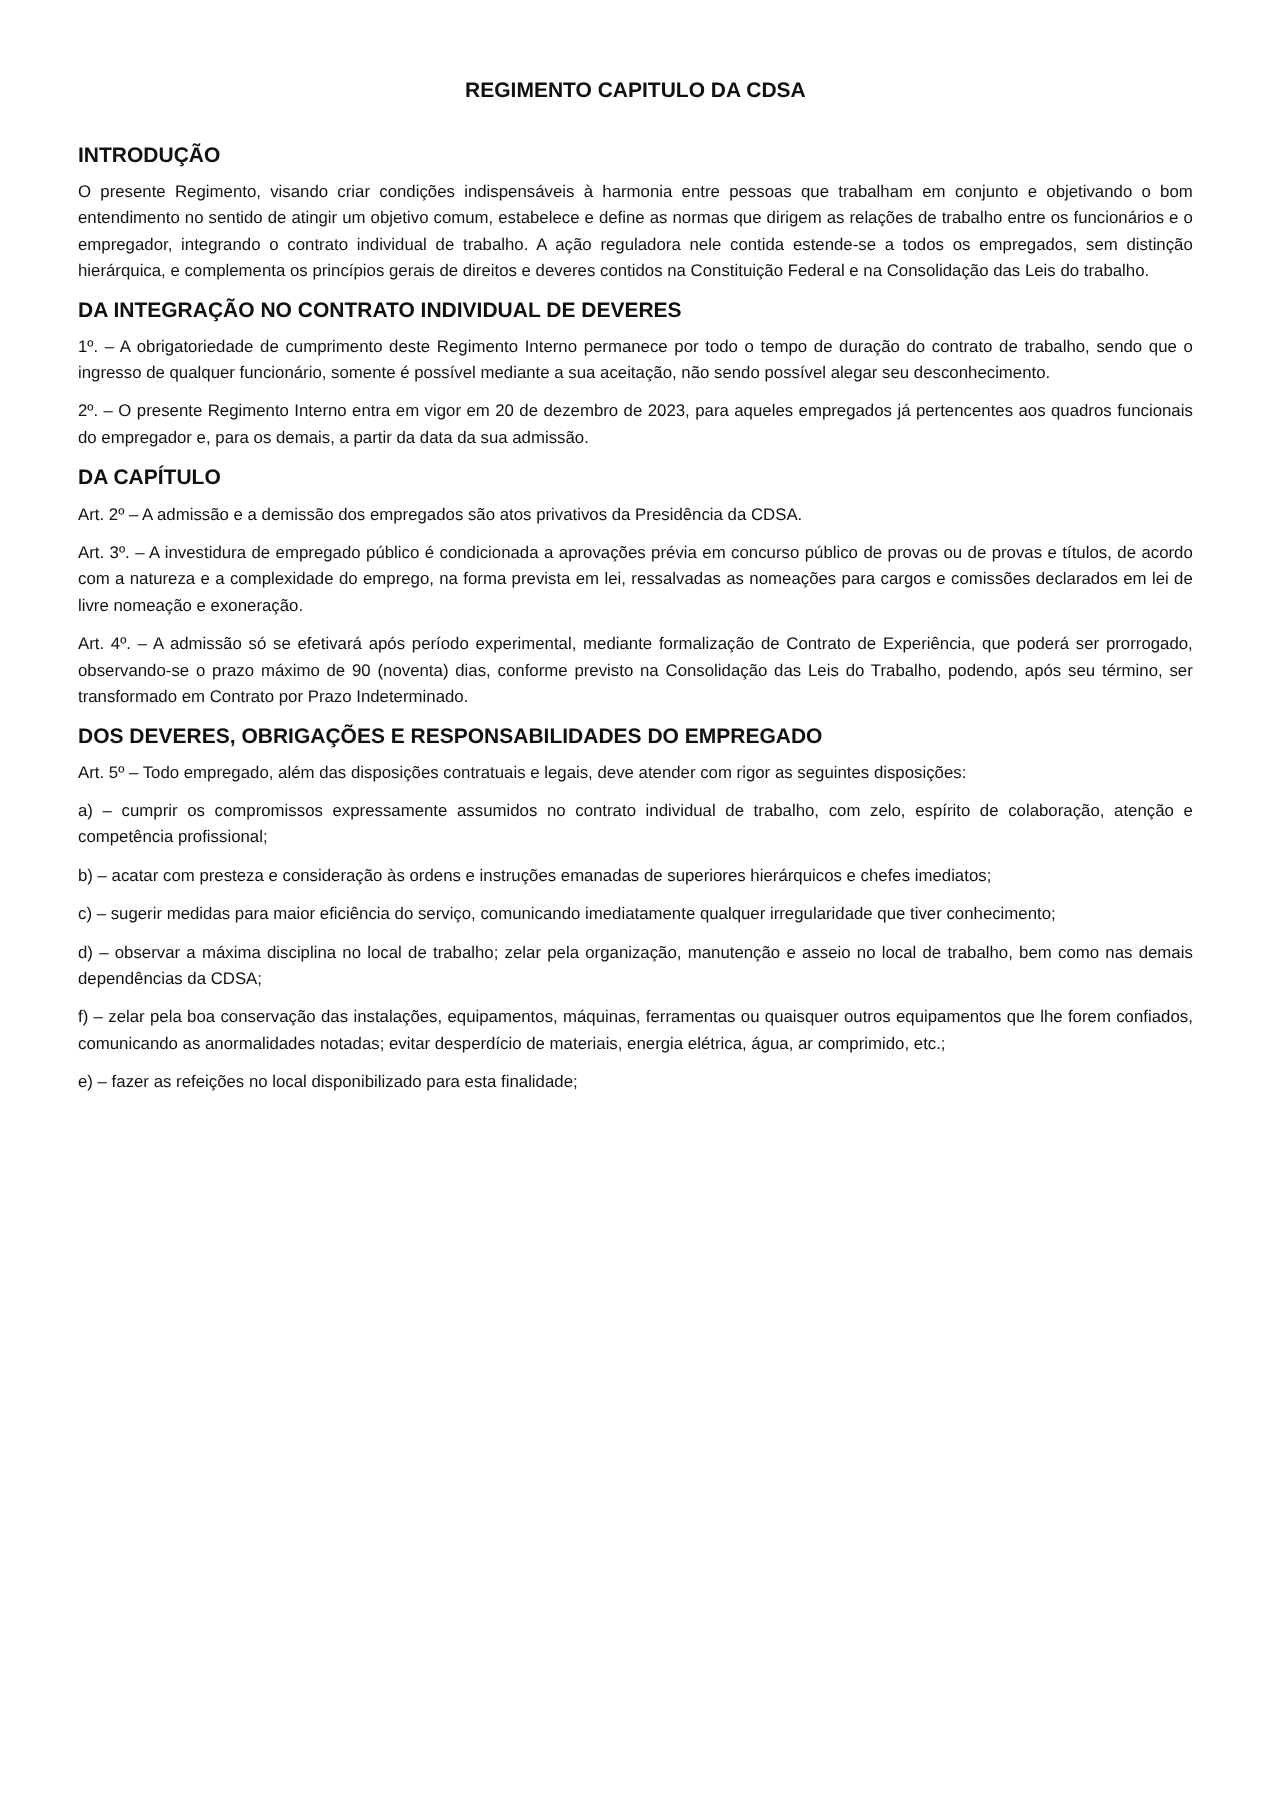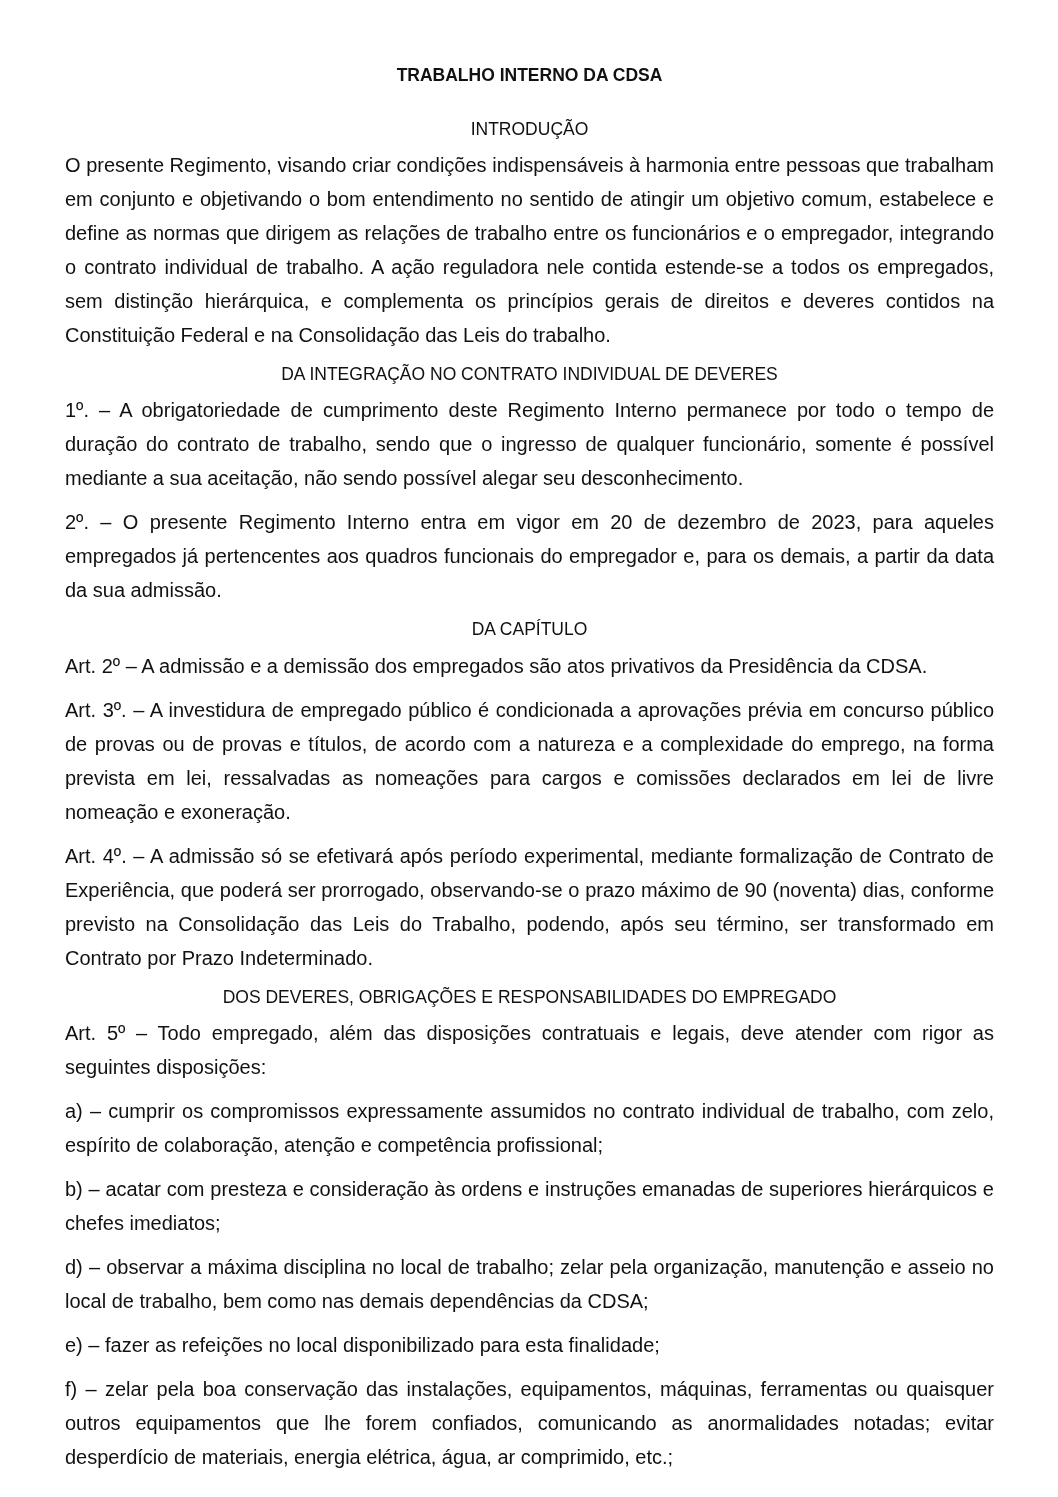--- a/index.html
+++ b/index.html
@@ -22,42 +22,42 @@
     width: 929px;
   }
   .title {
     text-align: center;
     font-weight: bold;
     font-size: 17.5px;
     line-height: 22px;
     margin: 0 0 31px 0;
   }
   .heading {
-    text-align: center;
-    font-weight: normal;
+    text-align: left;
+    font-weight: bold;
     font-size: 17.5px;
     line-height: 24.5px;
     margin: 0 0 7px 0;
   }
   .heading .line { display: block; }
   p.para {
-    font-size: 20px;
-    line-height: 34px;
+    font-size: 14px;
+    line-height: 22px;
     margin: 0 0 10px 0;
     text-align: justify;
     text-align-last: left;
   }
   .sec-intro-head { margin-bottom: 6px; }
 </style>
 </head>
 <body>
 
 <div class="page">
 
-  <h1 class="title">TRABALHO INTERNO DA CDSA</h1>
+  <h1 class="title">REGIMENTO CAPITULO DA CDSA</h1>
 
   <section>
     <div class="heading sec-intro-head">INTRODUÇÃO</div>
     <p class="para">O presente Regimento, visando criar condições indispensáveis à harmonia entre pessoas que trabalham em conjunto e objetivando o bom entendimento no sentido de atingir um objetivo comum, estabelece e define as normas que dirigem as relações de trabalho entre os funcionários e o empregador, integrando o contrato individual de trabalho. A ação reguladora nele contida estende-se a todos os empregados, sem distinção hierárquica, e complementa os princípios gerais de direitos e deveres contidos na Constituição Federal e na Consolidação das Leis do trabalho.</p>
   </section>
 
   <section>
     <div class="heading">
       <span class="line">DA INTEGRAÇÃO NO CONTRATO INDIVIDUAL DE DEVERES</span>
     </div>
@@ -74,18 +74,19 @@
     <p class="para">Art. 4º. – A admissão só se efetivará após período experimental, mediante formalização de Contrato de Experiência, que poderá ser prorrogado, observando-se o prazo máximo de 90 (noventa) dias, conforme previsto na Consolidação das Leis do Trabalho, podendo, após seu término, ser transformado em Contrato por Prazo Indeterminado.</p>
   </section>
 
   <section>
     <div class="heading">
       <span class="line">DOS DEVERES, OBRIGAÇÕES E RESPONSABILIDADES DO EMPREGADO</span>
     </div>
     <p class="para">Art. 5º – Todo empregado, além das disposições contratuais e legais, deve atender com rigor as seguintes disposições:</p>
     <p class="para">a) – cumprir os compromissos expressamente assumidos no contrato individual de trabalho, com zelo, espírito de colaboração, atenção e competência profissional;</p>
     <p class="para">b) – acatar com presteza e consideração às ordens e instruções emanadas de superiores hierárquicos e chefes imediatos;</p>
+    <p class="para">c) – sugerir medidas para maior eficiência do serviço, comunicando imediatamente qualquer irregularidade que tiver conhecimento;</p>
     <p class="para">d) – observar a máxima disciplina no local de trabalho; zelar pela organização, manutenção e asseio no local de trabalho, bem como nas demais dependências da CDSA;</p>
+    <p class="para">f) – zelar pela boa conservação das instalações, equipamentos, máquinas, ferramentas ou quaisquer outros equipamentos que lhe forem confiados, comunicando as anormalidades notadas; evitar desperdício de materiais, energia elétrica, água, ar comprimido, etc.;</p>
     <p class="para">e) – fazer as refeições no local disponibilizado para esta finalidade;</p>
-    <p class="para">f) – zelar pela boa conservação das instalações, equipamentos, máquinas, ferramentas ou quaisquer outros equipamentos que lhe forem confiados, comunicando as anormalidades notadas; evitar desperdício de materiais, energia elétrica, água, ar comprimido, etc.;</p>
   </section>
 
 </div>
 
 </body></html>

